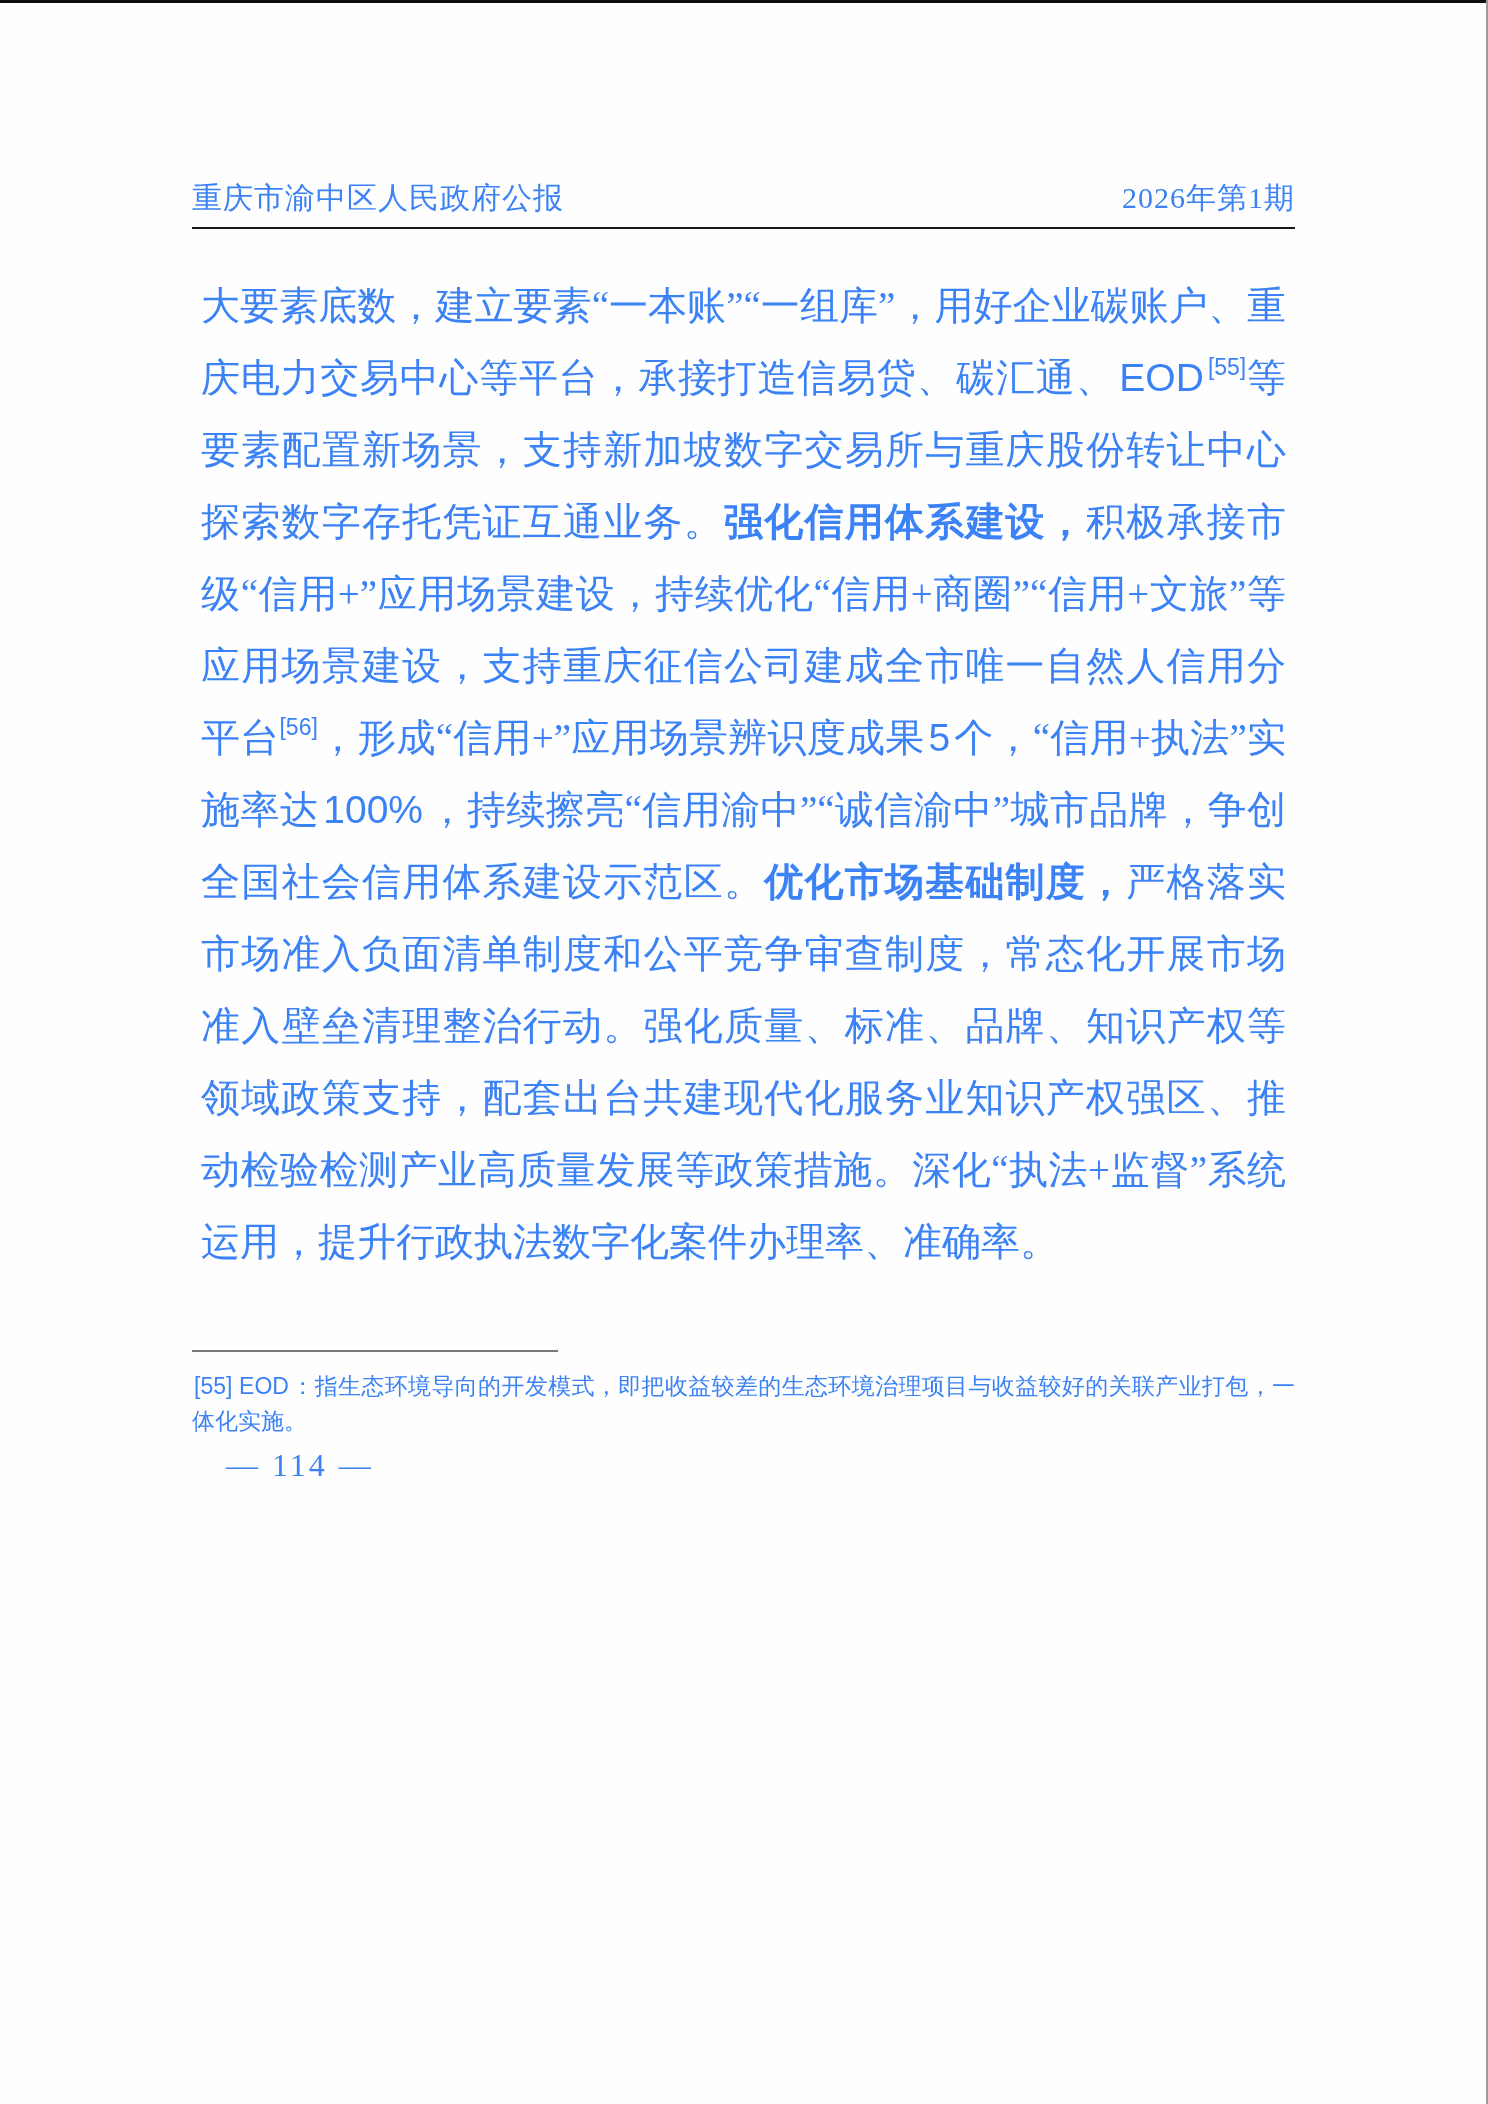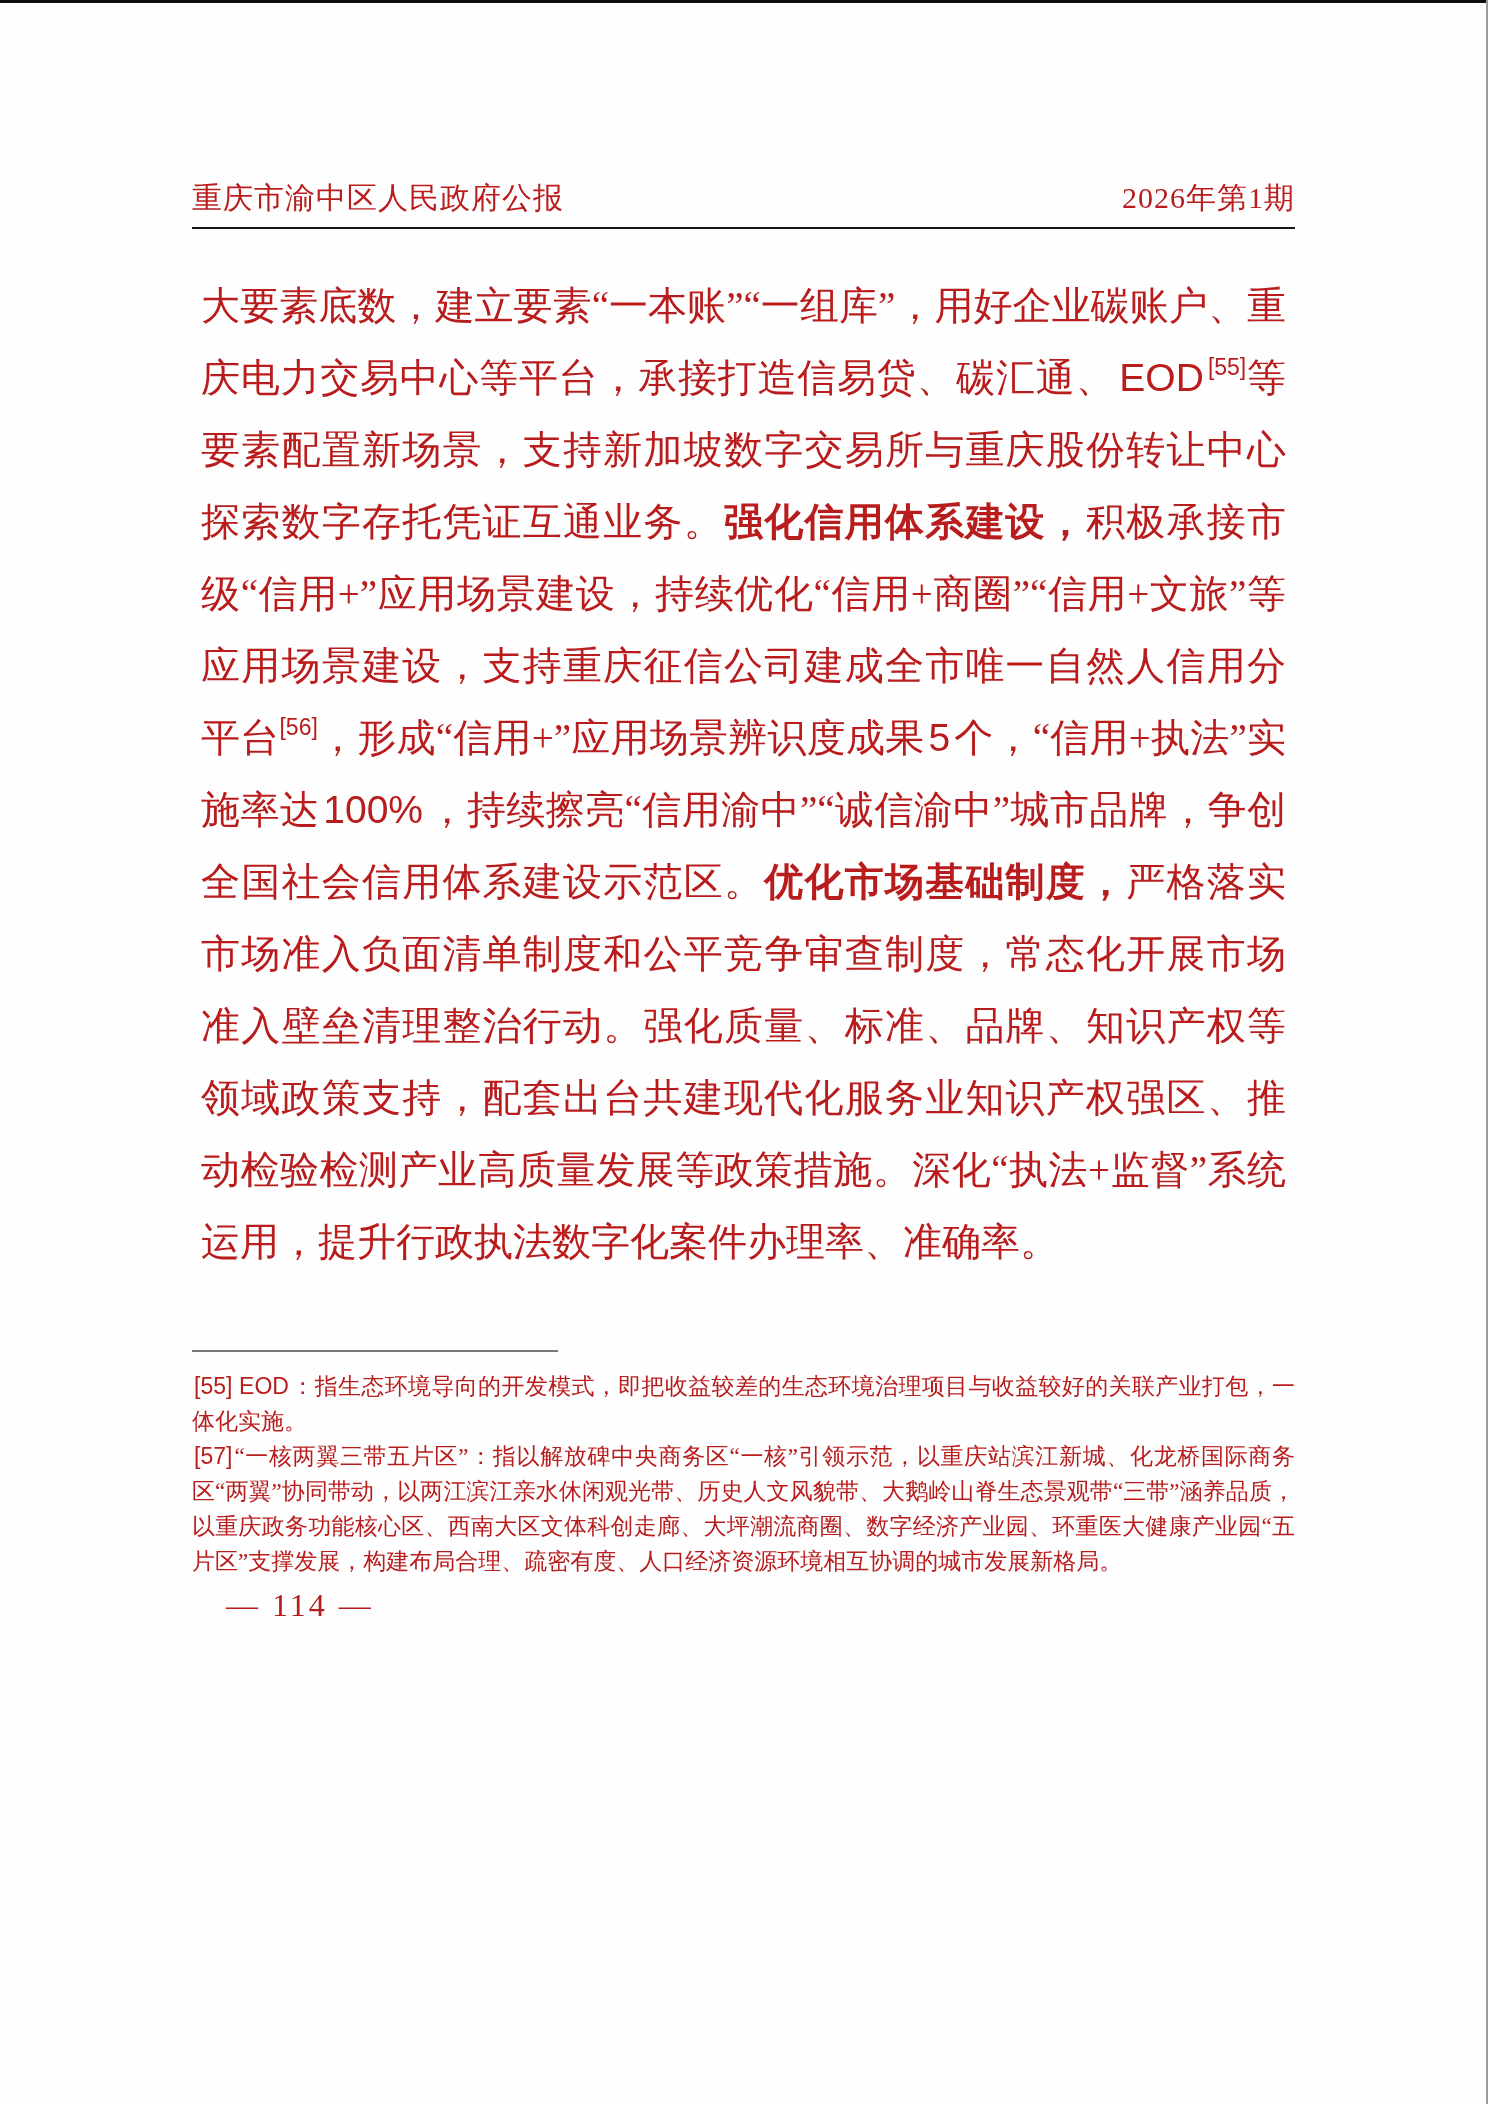--- a/index.html
+++ b/index.html
@@ -1,21 +1,21 @@
 <!DOCTYPE html>
 <html><head>
 <meta charset="utf-8">
 <style>
   html, body { margin: 0; padding: 0; background: #ffffff; }
   .page {
     position: relative;
     width: 1488px;
     height: 2104px;
     background: #fefefe;
-    color: #b91c1c;
+    color: #3b82f6;
     font-family: "Liberation Serif", "DejaVu Serif", serif;
     overflow: hidden;
   }
   .edge-top   { position: absolute; top: 0; left: 0; right: 0; height: 3px; background: #0e0e0e; }
   .edge-right { position: absolute; top: 0; right: 0; bottom: 0; width: 2px; background: #9a9a9a; }
 
   .content { position: absolute; left: 192px; top: 0; width: 1103px; }
 
   .header {
     margin-top: 182px;
@@ -92,18 +92,17 @@
     <div class="header-rule"></div>
 
     <div class="bodytext">
         <p class="para"><span class="seg">大要素底数，建立要素“一本账”“一组库”，用好企业碳账户、重庆电力交易中心等平台，承接打造信易贷、碳汇通、</span><span class="seg latin">EOD</span><span class="seg sup">[55]</span><span class="seg">等要素配置新场景，支持新加坡数字交易所与重庆股份转让中心探索数字存托凭证互通业务。</span><span class="seg b">强化信用体系建设，</span><span class="seg">积极承接市级“信用+”应用场景建设，持续优化“信用+商圈”“信用+文旅”等应用场景建设，支持重庆征信公司建成全市唯一自然人信用分平台</span><span class="seg sup">[56]</span><span class="seg">，形成“信用+”应用场景辨识度成果</span><span class="seg latin">5</span><span class="seg">个，“信用+执法”实施率达</span><span class="seg latin">100%</span><span class="seg">，持续擦亮“信用渝中”“诚信渝中”城市品牌，争创全国社会信用体系建设示范区。</span><span class="seg b">优化市场基础制度，</span><span class="seg">严格落实市场准入负面清单制度和公平竞争审查制度，常态化开展市场准入壁垒清理整治行动。强化质量、标准、品牌、知识产权等领域政策支持，配套出台共建现代化服务业知识产权强区、推动检验检测产业高质量发展等政策措施。深化“执法+监督”系统运用，提升行政执法数字化案件办理率、准确率。</span></p>
       </div>
 
     <div class="fn-rule"></div>
 
     <div class="footnotes">
         <p class="fn"><span class="seg latin">[55] EOD</span><span class="seg">：指生态环境导向的开发模式，即把收益较差的生态环境治理项目与收益较好的关联产业打包，一体化实施。</span></p>
-        <p class="fn"><span class="seg latin">[57]</span><span class="seg">“一核两翼三带五片区”：指以解放碑中央商务区“一核”引领示范，以重庆站滨江新城、化龙桥国际商务区“两翼”协同带动，以两江滨江亲水休闲观光带、历史人文风貌带、大鹅岭山脊生态景观带“三带”涵养品质，以重庆政务功能核心区、西南大区文体科创走廊、大坪潮流商圈、数字经济产业园、环重医大健康产业园“五片区”支撑发展，构建布局合理、疏密有度、人口经济资源环境相互协调的城市发展新格局。</span></p>
       </div>
 
     <div class="page-number">— 114 —</div>
   </div>
 </div>
 
 </body></html>

